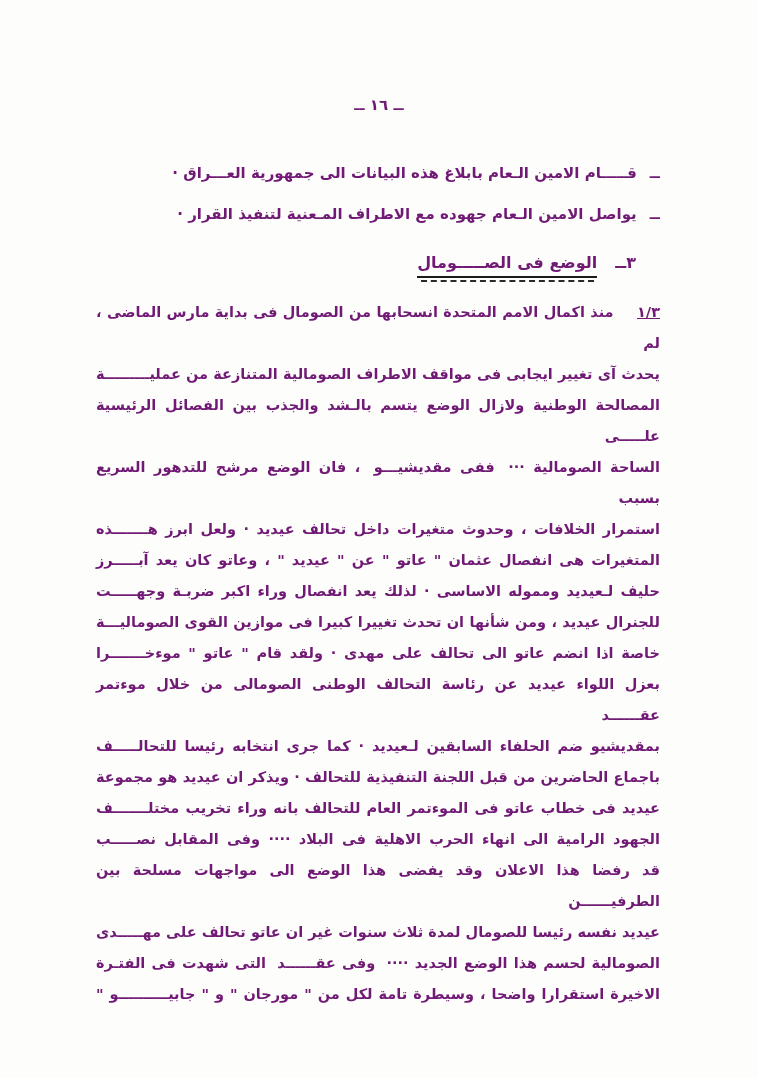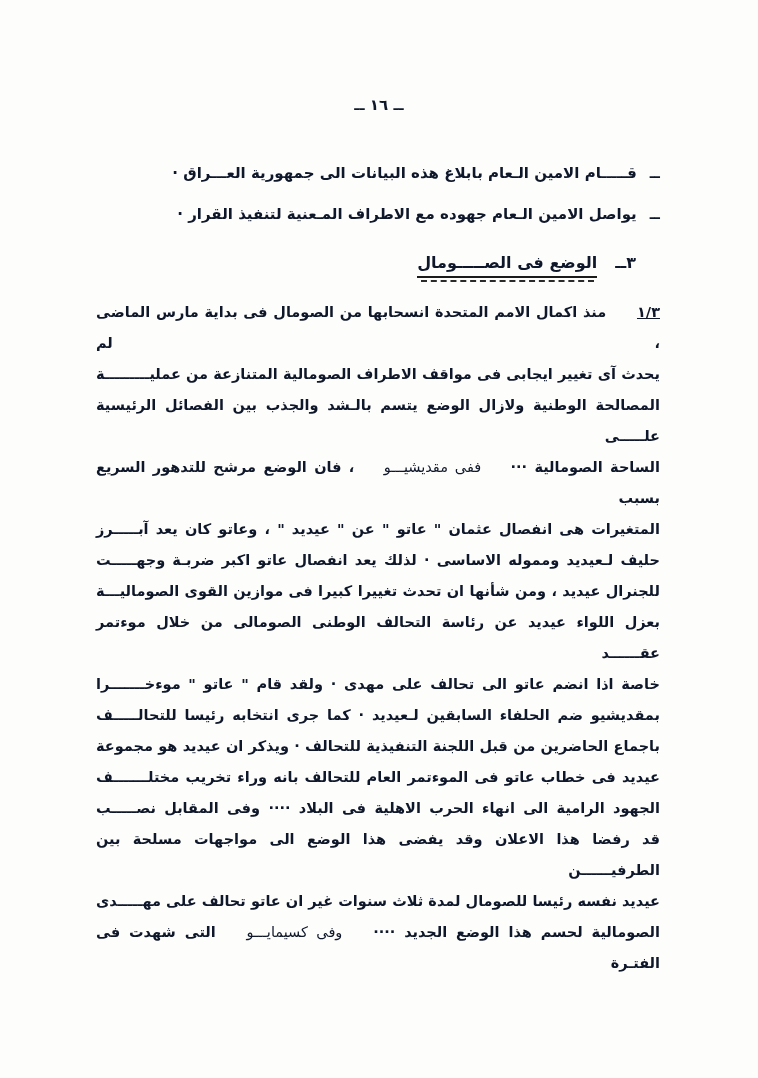--- a/index.html
+++ b/index.html
@@ -4,21 +4,21 @@
 <style>
   html, body { margin: 0; padding: 0; background: #e8e8e8; }
   .page {
     position: relative;
     width: 758px;
     height: 1078px;
     margin: 0 auto;
     background: #fdfdfb;
     font-family: "DejaVu Sans", sans-serif;
     font-weight: 700;
-    color: #0f172a;
+    color: #701a75;
     direction: rtl;
     overflow: hidden;
   }
   .page-number {
     position: absolute;
     top: 96px; left: 0; right: 0;
     text-align: center;
     font-size: 15px;
     letter-spacing: 2px;
   }
@@ -67,22 +67,22 @@
     position: absolute;
     top: 297px;
     right: 0; left: 0;
     font-size: 14.5px;
   }
   .pline {
     line-height: 31px;
     text-align: justify;
     text-align-last: justify;
   }
-  .para-number { margin-left: 25px; text-decoration: underline; }
-  .bold-run { font-weight: 400; margin: 0 22px; }
+  .para-number { margin-left: 18px; text-decoration: underline; }
+  .bold-run { font-weight: 700; margin: 0 5px; }
 </style>
 </head>
 <body>
 
 <div class="page">
 
   <div class="page-number">ــ ١٦ ــ</div>
 
   <div class="content">
 
@@ -103,30 +103,32 @@
         <span class="section-title">الوضع فى الصـــــومال</span>
         <span class="dashed-underline"></span>
       </span>
     </div>
 
     <div class="paragraph">
         <div class="pline"><span class="para-number">١/٣</span> <span class="">منذ اكمال الامم المتحدة انسحابها من الصومال فى بداية مارس الماضى ، لم</span></div>
         <div class="pline"><span class="">يحدث آى تغيير ايجابى فى مواقف الاطراف الصومالية المتنازعة من عمليـــــــــة</span></div>
         <div class="pline"><span class="">المصالحة الوطنية ولازال الوضع يتسم بالـشد والجذب بين الفصائل الرئيسية علـــــى</span></div>
         <div class="pline"><span class="">الساحة الصومالية ···</span> <span class="bold-run">ففى مقديشيـــو</span> <span class="">، فان الوضع مرشح للتدهور السريع بسبب</span></div>
+        <div class="pline"><span class="">استمرار الخلافات ، وحدوث متغيرات داخل تحالف عيديد · ولعل ابرز هـــــــذه</span></div>
         <div class="pline"><span class="">المتغيرات هى انفصال عثمان " عاتو " عن " عيديد " ، وعاتو كان يعد آبـــــرز</span></div>
-        <div class="pline"><span class="">حليف لـعيديد ومموله الاساسى · لذلك يعد انفصال عاتو اكبر ضربـة وجهـــــت</span></div>
+        <div class="pline"><span class="">حليف لـعيديد ومموله الاساسى · لذلك يعد انفصال وراء اكبر ضربـة وجهـــــت</span></div>
         <div class="pline"><span class="">للجنرال عيديد ، ومن شأنها ان تحدث تغييرا كبيرا فى موازين القوى الصوماليـــة</span></div>
+        <div class="pline"><span class="">خاصة اذا انضم عاتو الى تحالف على مهدى · ولقد قام " عاتو " موءخـــــــرا</span></div>
         <div class="pline"><span class="">بعزل اللواء عيديد عن رئاسة التحالف الوطنى الصومالى من خلال موءتمر عقــــــد</span></div>
-        <div class="pline"><span class="">خاصة اذا انضم عاتو الى تحالف على مهدى · ولقد قام " عاتو " موءخـــــــرا</span></div>
         <div class="pline"><span class="">بمقديشيو ضم الحلفاء السابقين لـعيديد · كما جرى انتخابه رئيسا للتحالـــــف</span></div>
         <div class="pline"><span class="">باجماع الحاضرين من قبل اللجنة التنفيذية للتحالف · ويذكر ان عيديد هو مجموعة</span></div>
         <div class="pline"><span class="">عيديد فى خطاب عاتو فى الموءتمر العام للتحالف بانه وراء تخريب مختلـــــــف</span></div>
         <div class="pline"><span class="">الجهود الرامية الى انهاء الحرب الاهلية فى البلاد ···· وفى المقابل نصـــــب</span></div>
         <div class="pline"><span class="">قد رفضا هذا الاعلان وقد يفضى هذا الوضع الى مواجهات مسلحة بين الطرفيــــــن</span></div>
         <div class="pline"><span class="">عيديد نفسه رئيسا للصومال لمدة ثلاث سنوات غير ان عاتو تحالف على مهـــــدى</span></div>
-        <div class="pline"><span class="">الصومالية لحسم هذا الوضع الجديد ····</span> <span class="bold-run">وفى كسيمايـــو</span> <span class="">التى شهدت فى الفتـرة</span></div>
+        <div class="pline"><span class="">الصومالية لحسم هذا الوضع الجديد ····</span> <span class="bold-run">وفى عقــــــد</span> <span class="">التى شهدت فى الفتـرة</span></div>
+        <div class="pline"><span class="">الاخيرة استقرارا واضحا ، وسيطرة تامة لكل من " مورجان " و " جابيــــــــــو "</span></div>
         <div class="pline"></div>
       </div>
 
   </div>
 
 </div>
 
 </body></html>

